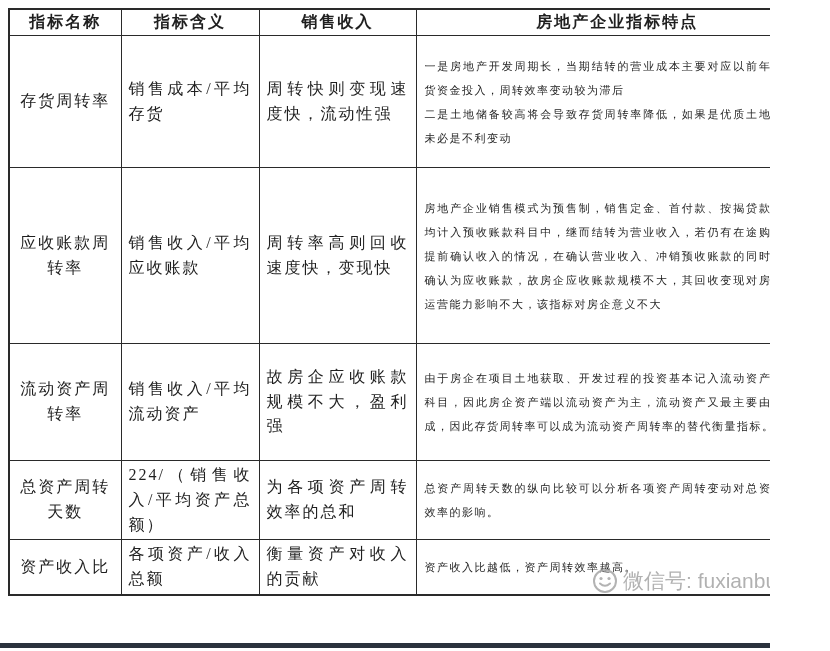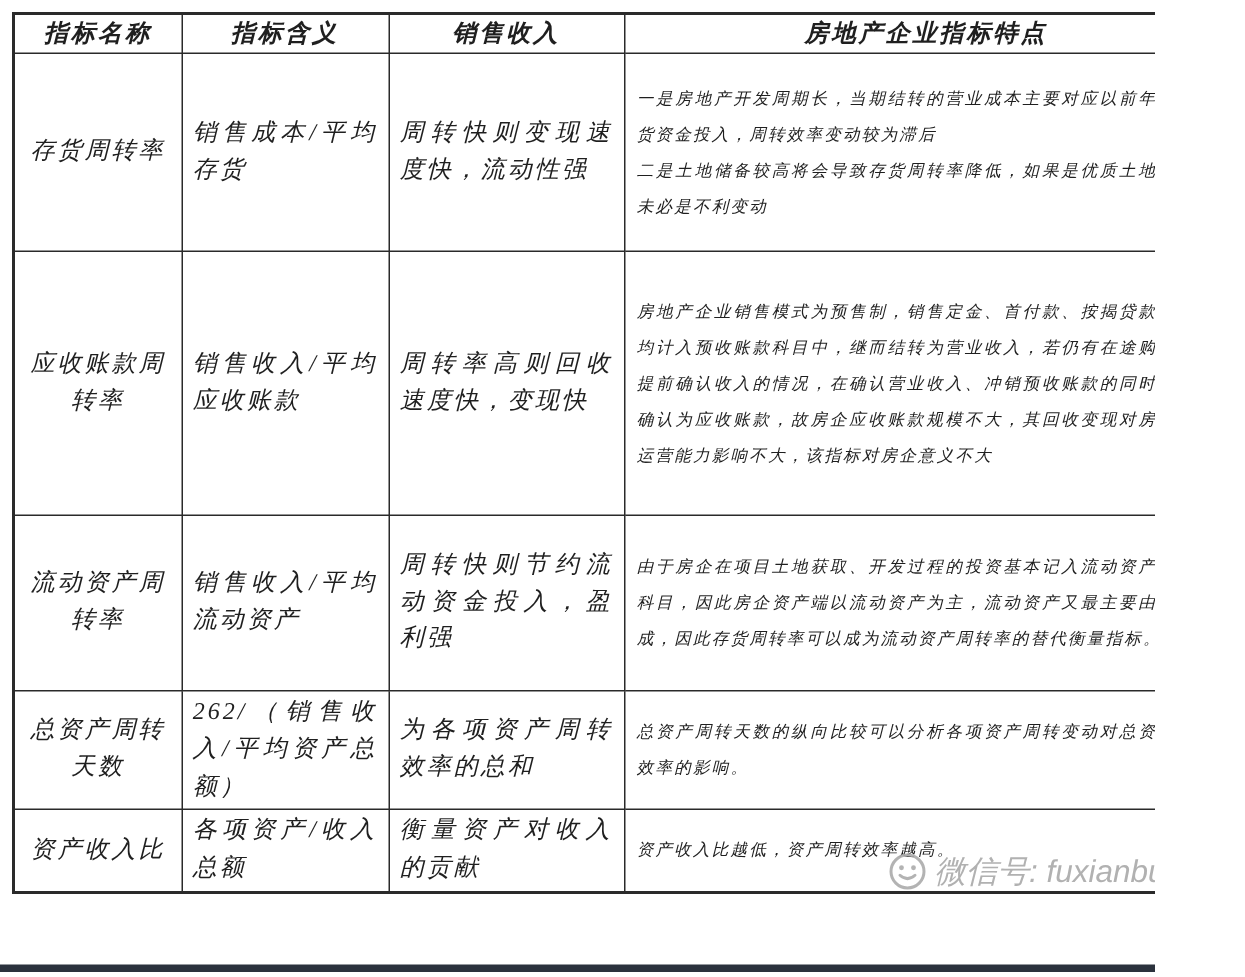--- a/index.html
+++ b/index.html
@@ -4,21 +4,20 @@
 <style>
   html, body { margin: 0; padding: 0; background: #ffffff; }
   .page {
     position: relative;
     width: 770px;
     height: 651px;
     background: #ffffff;
     overflow: hidden;
     font-family: "Liberation Serif", "DejaVu Serif", serif;
     color: #1f1f1f;
-    font-style: italic;
   }
   table.indicators {
     position: absolute;
     left: 8px;
     top: 8px;
     width: 812px;
     border-collapse: collapse;
     table-layout: fixed;
     border: 2px solid #2a2a2a;
   }
@@ -125,26 +124,26 @@
       </tr>
       <tr class="r1">
         <td class="c1">应收账款周转率</td>
         <td class="c2">销售收入/平均应收账款</td>
         <td class="c3">周转率高则回收速度快，变现快</td>
         <td class="c4">房地产企业销售模式为预售制，销售定金、首付款、按揭贷款和全款均计入预收账款科目中，继而结转为营业收入，若仍有在途购房款或提前确认收入的情况，在确认营业收入、冲销预收账款的同时将差额确认为应收账款，故房企应收账款规模不大，其回收变现对房企持续运营能力影响不大，该指标对房企意义不大</td>
       </tr>
       <tr class="r2">
         <td class="c1">流动资产周转率</td>
         <td class="c2">销售收入/平均流动资产</td>
-        <td class="c3">周转快则节约流动资金投入，盈利强</td>
+        <td class="c3">故房企应收账款规模不大，盈利强</td>
         <td class="c4">由于房企在项目土地获取、开发过程的投资基本记入流动资产的存货科目，因此房企资产端以流动资产为主，流动资产又最主要由存货构成，因此存货周转率可以成为流动资产周转率的替代衡量指标。</td>
       </tr>
       <tr class="r4">
         <td class="c1">总资产周转天数</td>
-        <td class="c2">262/（销售收入/平均资产总额）</td>
+        <td class="c2">224/（销售收入/平均资产总额）</td>
         <td class="c3">为各项资产周转效率的总和</td>
         <td class="c4">总资产周转天数的纵向比较可以分析各项资产周转变动对总资产周转效率的影响。</td>
       </tr>
       <tr class="r5">
         <td class="c1">资产收入比</td>
         <td class="c2">各项资产/收入总额</td>
         <td class="c3">衡量资产对收入的贡献</td>
         <td class="c4">资产收入比越低，资产周转效率越高。</td>
       </tr>
     </tbody>

